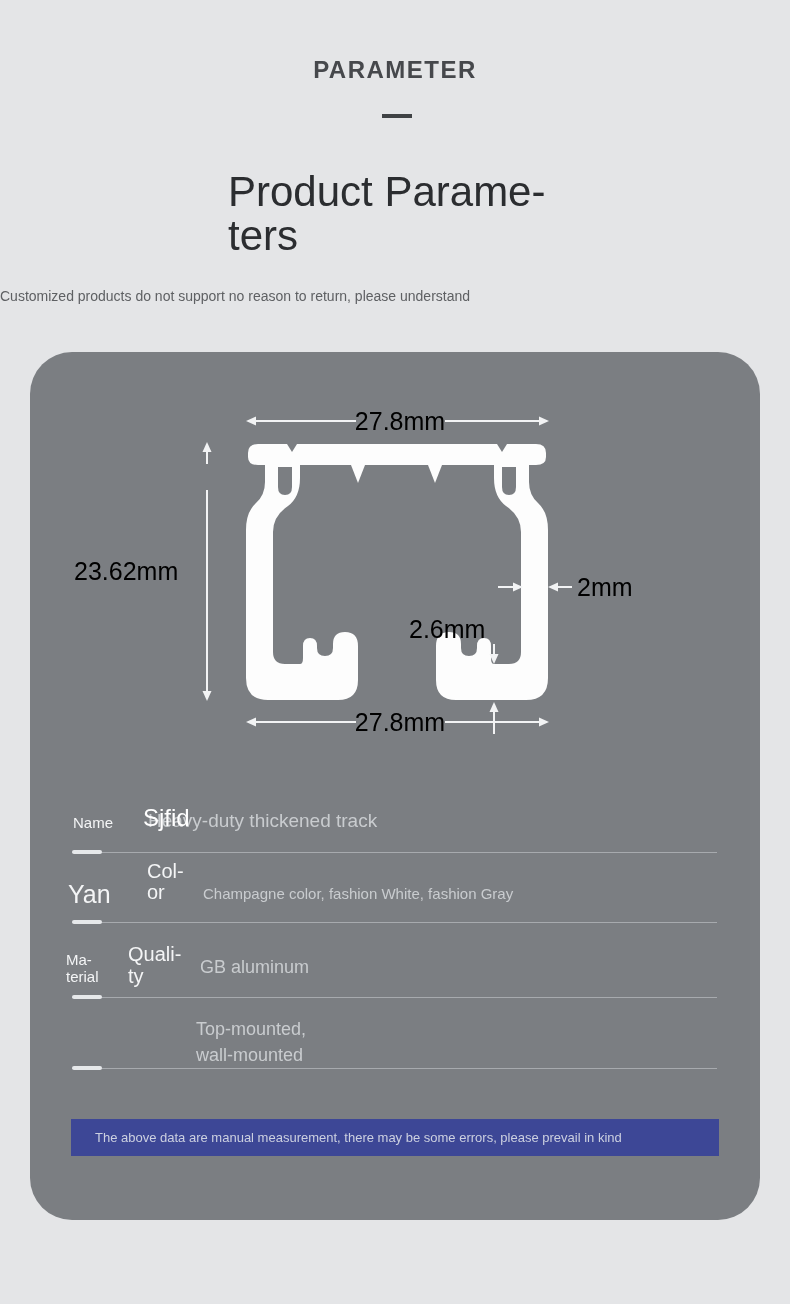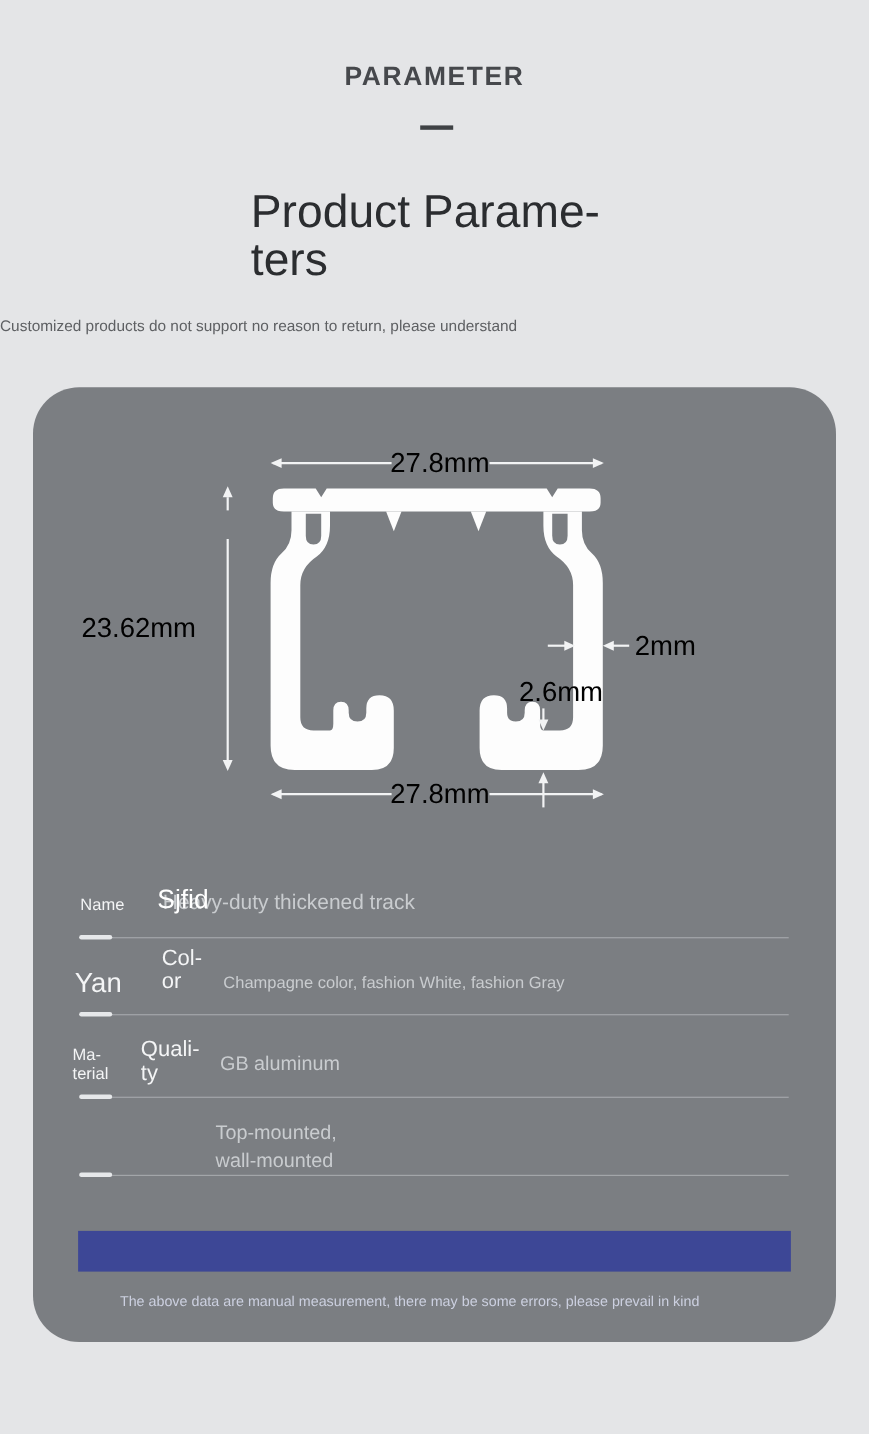--- a/index.html
+++ b/index.html
@@ -35,21 +35,21 @@
     background:#7b7e82;border-radius:42px;
   }
   .diagram-svg{position:absolute;left:170px;top:48px;width:430px;height:350px;}
   .dim-label{
     position:absolute;color:#000000;font-size:25px;line-height:28px;
     white-space:nowrap;
   }
   .dim-top   {left:310px;top:55px;width:120px;text-align:center;}
   .dim-left  {left:44px; top:205px;width:130px;}
   .dim-right {left:547px;top:221px;}
-  .dim-inner {left:420px;top:263px;width:120px;text-align:center;}
+  .dim-inner {left:379px;top:263px;width:120px;text-align:left;}
   .dim-bottom{left:310px;top:356px;width:120px;text-align:center;}
   
   .t-label{position:absolute;color:#f4f5f6;white-space:pre-line;}
   .t-value{position:absolute;color:#c9cccf;white-space:pre-line;}
   .r1-label{left:43px;top:462px;font-size:15px;}
   .r1-sub{left:113px;top:452px;font-size:24px;color:#ffffff;z-index:2;}
   .r1-value{left:118px;top:458px;font-size:19px;z-index:1;}
   .r2-label{left:38px;top:528px;font-size:25px;}
   .r2-sub{left:117px;top:509px;font-size:20px;line-height:21px;}
   .r2-value{left:173px;top:533px;font-size:15px;}
@@ -66,22 +66,22 @@
     content:"";position:absolute;left:0;top:-2px;width:30px;height:4px;
     background:#e6e8ea;border-radius:2px;
   }
   .div1{top:500px;} .div2{top:570px;} .div3{top:645px;} .div4{top:716px;}
   
   .banner{
     position:absolute;left:41px;top:767px;width:648px;height:37px;
     background:#3d4796;
   }
   .banner-text{
-    display:block;padding-left:38px;line-height:37px;
-    font-size:13px;color:#ccd0e0;white-space:nowrap;margin-top:45px;
+    display:block;padding-left:24px;line-height:37px;
+    font-size:13px;color:#ccd0e0;white-space:nowrap;
   }
 </style>
 </head>
 <body>
 
 <div class="eyebrow">PARAMETER</div>
 <div class="dash"></div>
 <h1 class="big-title">Product Parame-
 ters</h1>
 <div class="subtitle">Customized products do not support no reason to return, please understand</div>

